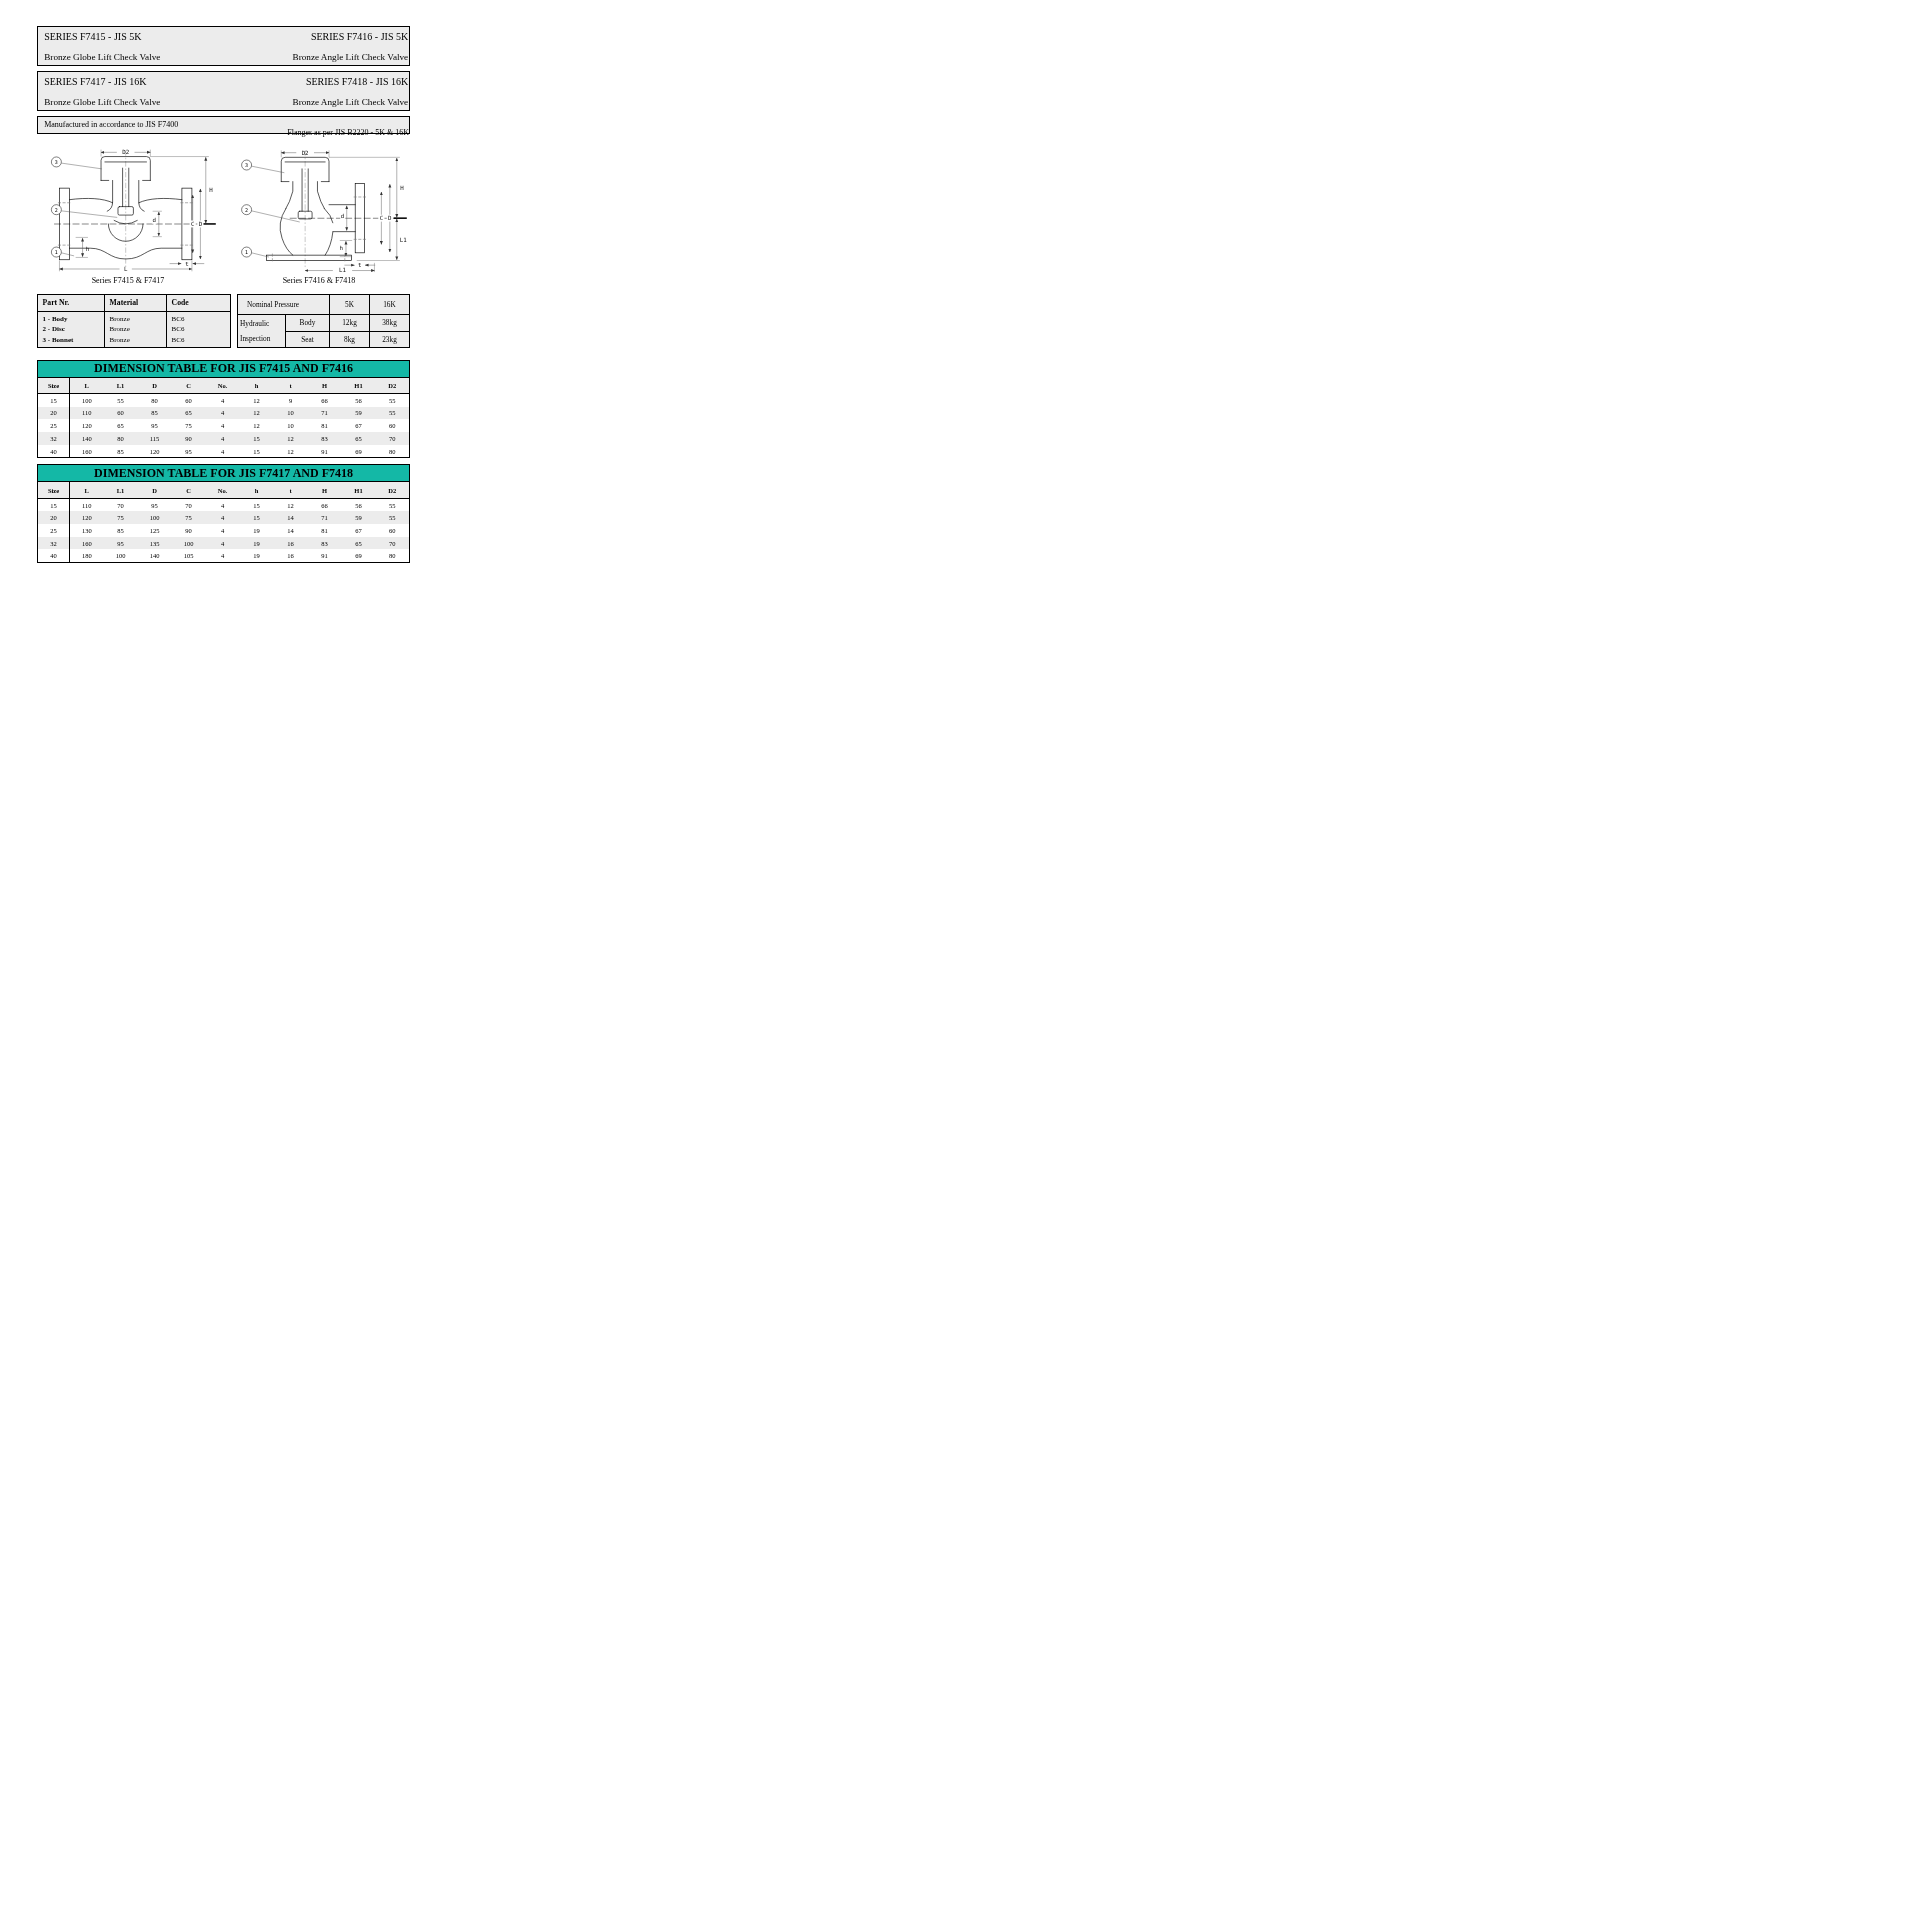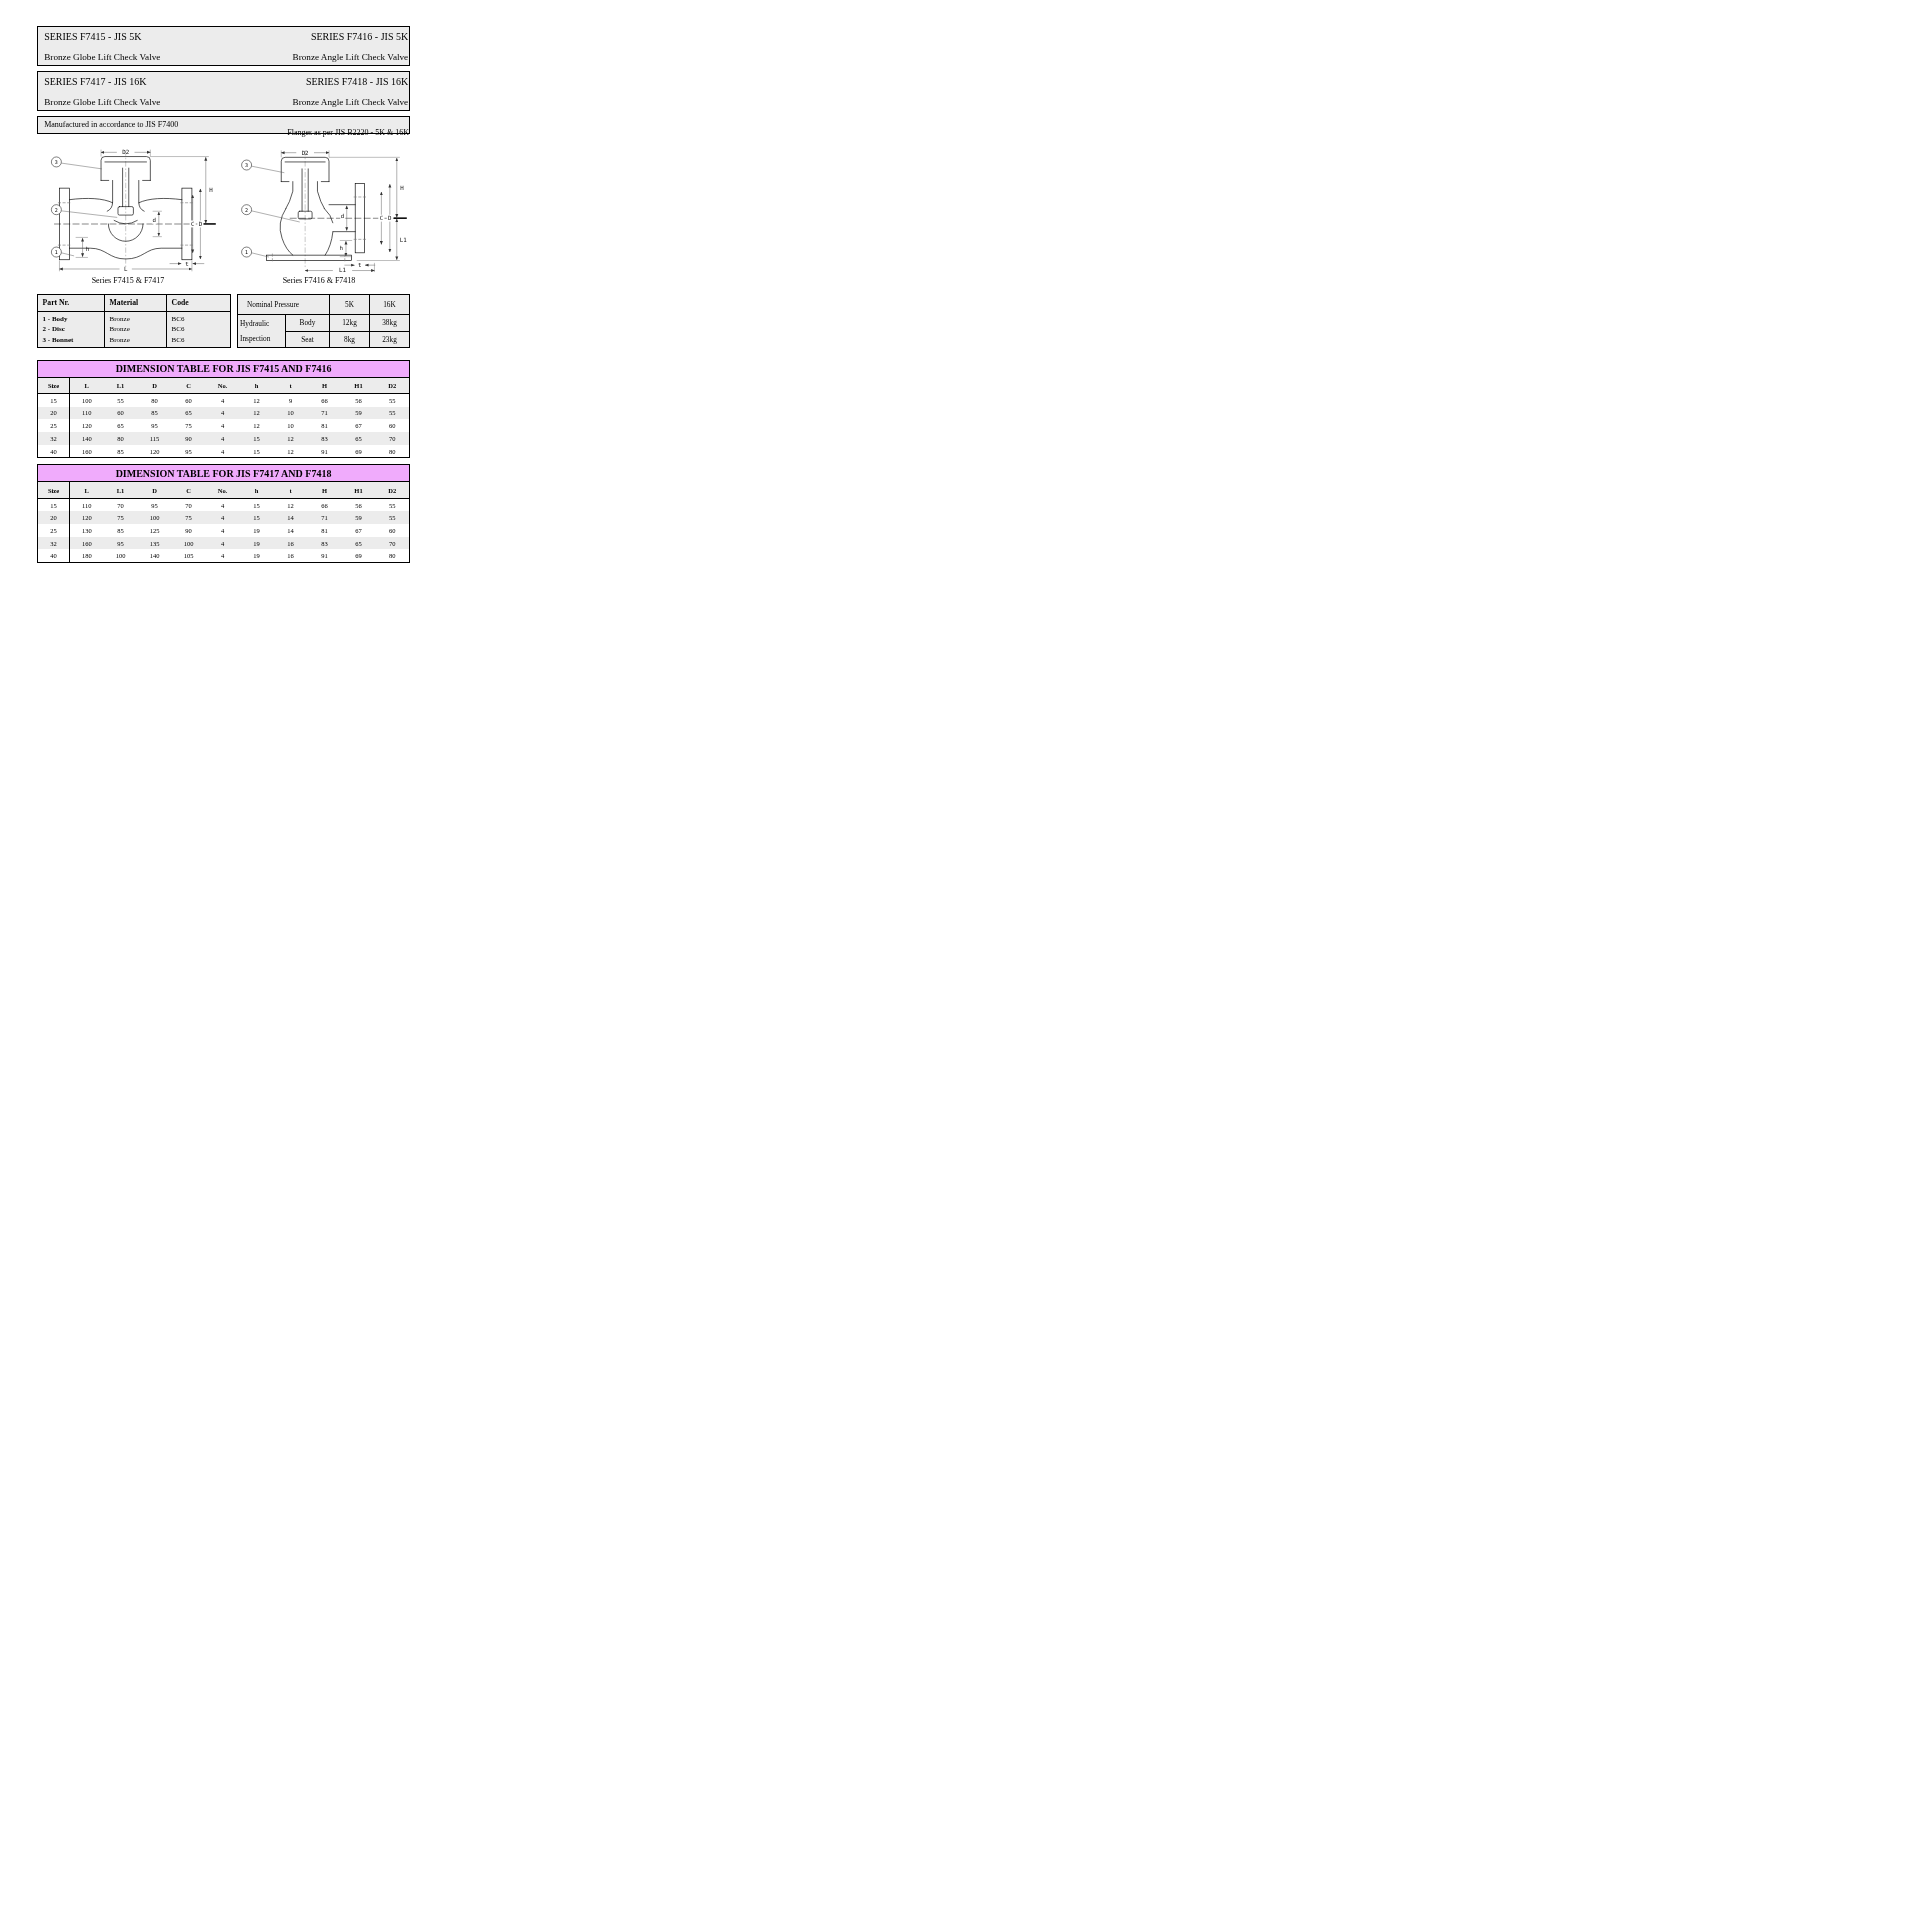--- a/index.html
+++ b/index.html
@@ -62,21 +62,21 @@
   .pressure .p-hd td{height:19px;border-bottom:1.5px solid #000;}
   .pressure td.np{text-align:left;padding-left:9px;}
   .pressure .p-row td{height:15px;}
   .pgroup-inner{display:flex;flex-direction:column;justify-content:space-around;height:30px;
     text-align:left;padding-left:2px;}
 
   
   .dims{width:373px;background:#fff;border:0.8px solid #000;border-top-width:1.2px;
     border-bottom-width:1.5px;table-layout:fixed;}
   .dims td{text-align:center;font-size:6.5px;height:12.7px;padding:0;}
-  .dims .t-title td{background:#f0abfc;font-weight:bold;font-size:10px;height:16px;
+  .dims .t-title td{background:#14b8a6;font-weight:bold;font-size:12px;height:16px;
     border-bottom:1.5px solid #000;}
   .dims .t-head td{background:#ececec;font-weight:bold;font-size:6.5px;height:15.4px;
     border-bottom:1.5px solid #000;}
   .dims td.size-col{border-right:0.8px solid #000;}
   .dims tr:nth-child(4) td{background:#ececec;}
   .dims tr:nth-child(6) td{background:#ececec;}
   .dims-wrap1{margin-top:11.6px;}
   .dims-wrap2{margin-top:6px;}
 </style>
 </head>

